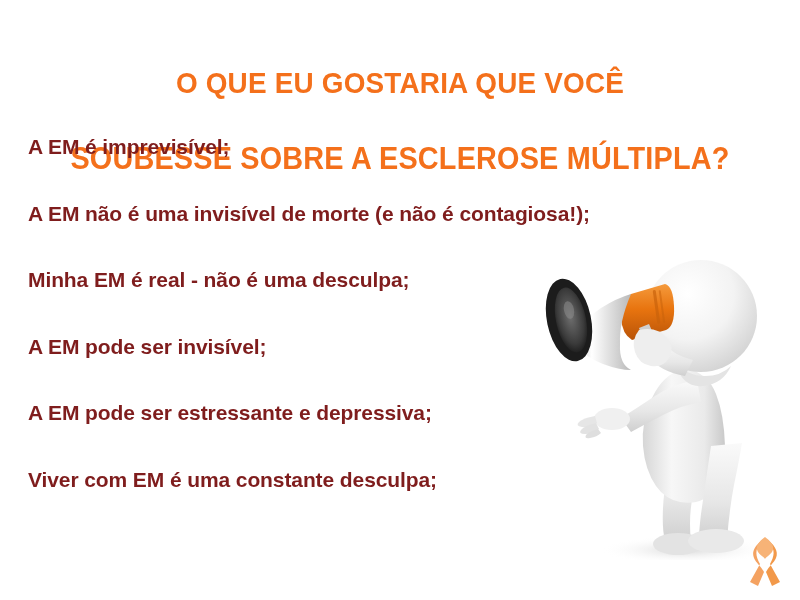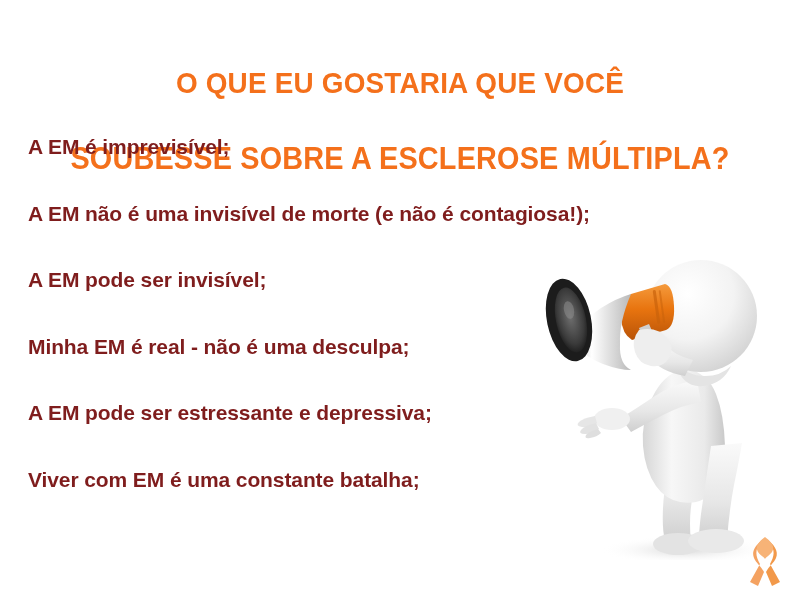--- a/index.html
+++ b/index.html
@@ -100,24 +100,24 @@
 <div id="slide">
 
   <div id="title">
     <span class="tline l1">O QUE EU GOSTARIA QUE VOCÊ</span>
     <span class="tline l2">SOUBESSE SOBRE A ESCLEROSE MÚLTIPLA?</span>
   </div>
 
   <div id="body-list">
     <div class="body-line">A EM é imprevisível;</div>
     <div class="body-line">A EM não é uma invisível de morte (e não é contagiosa!);</div>
+    <div class="body-line">Minha EM é real - não é uma desculpa;</div>
     <div class="body-line">A EM pode ser invisível;</div>
-    <div class="body-line">Minha EM é real - não é uma desculpa;</div>
     <div class="body-line">A EM pode ser estressante e depressiva;</div>
-    <div class="body-line">Viver com EM é uma constante batalha;</div>
+    <div class="body-line">Viver com EM é uma constante desculpa;</div>
   </div>
 
   <div id="figure">
     <svg width="265" height="310" viewBox="0 0 265 310" xmlns="http://www.w3.org/2000/svg">
       <defs>
         <radialGradient id="headGrad" cx="38%" cy="30%" r="75%">
           <stop offset="0%" stop-color="#ffffff"></stop>
           <stop offset="55%" stop-color="#f3f3f3"></stop>
           <stop offset="100%" stop-color="#d2d2d2"></stop>
         </radialGradient>

